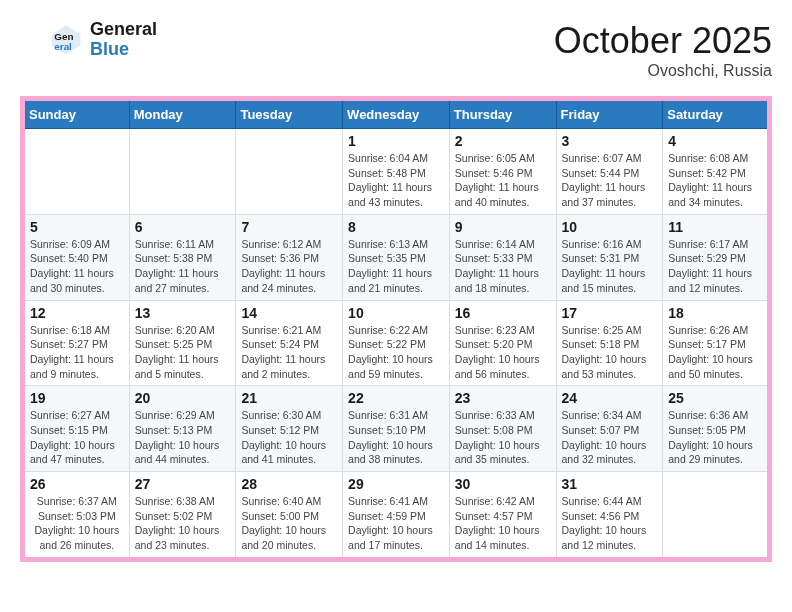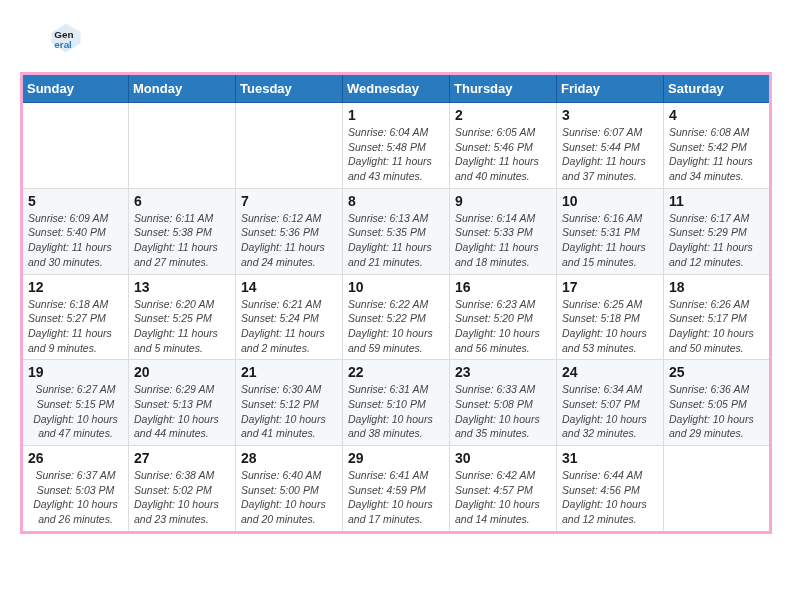--- a/index.html
+++ b/index.html
@@ -43,21 +43,21 @@
       font-weight: 300;
       color: #1a1a1a;
     }
     .location {
       font-size: 16px;
       color: #444;
     }
     .calendar {
       width: 100%;
       border-collapse: collapse;
-      border: 3px solid #f9a8d4;
+      border: 5px solid #f9a8d4;
       padding-left: 20px;
     }
     .calendar th {
       background: #2a7abf;
       color: #fff;
       font-size: 13px;
       font-weight: bold;
       padding: 6px 4px;
       text-align: left;
       border: 1px solid #1a5a9a;
@@ -79,39 +79,45 @@
       font-size: 14px;
       font-weight: bold;
       color: #1a1a1a;
       display: block;
       margin-bottom: 2px;
     }
     .day-info {
       font-size: 10.5px;
       color: #444;
       line-height: 1.4;
-      font-style: italic;
     }
     .empty-cell {
       background: #f9f9f9;
     }
   </style>
 </head>
 <body>
 
 <div class="header">
   <div class="logo">
     <svg class="logo-icon" viewBox="0 0 40 40">
       <polygon points="20,4 36,14 36,26 20,36 4,26 4,14" fill="#2a7abf" opacity="0.15"></polygon>
       <text x="7" y="20" font-size="11" font-weight="bold" fill="#1a1a1a" font-family="Arial">Gen</text>
       <text x="7" y="31" font-size="11" font-weight="bold" fill="#2a7abf" font-family="Arial">eral</text>
       <polygon points="30,8 38,16 34,12" fill="#2a7abf"></polygon>
     </svg>
+    <div>
+      <div class="logo-text">
+        General<br><span>Blue</span>
+      </div>
+    </div>
   </div>
   <div class="title-block">
+    <div class="month-title">October 2025</div>
+    <div class="location">Ovoshchi, Russia</div>
   </div>
 </div>
 
 <table class="calendar">
   <thead>
     <tr>
     <th>Sunday</th>
         <th>Monday</th>
         <th>Tuesday</th>
         <th>Wednesday</th>
@@ -252,21 +258,21 @@
           <span class="day-number">18</span>
           <div class="day-info" style="white-space: pre-line;">Sunrise: 6:26 AM
 Sunset: 5:17 PM
 Daylight: 10 hours
 and 50 minutes.</div>
         </td>
       </tr>
       <tr>
         <td>
           <span class="day-number">19</span>
-          <div class="day-info" style="white-space: pre-line; text-align: center;">Sunrise: 6:27 AM
+          <div class="day-info" style="white-space: pre-line;">Sunrise: 6:27 AM
 Sunset: 5:15 PM
 Daylight: 10 hours
 and 47 minutes.</div>
         </td>
         <td>
           <span class="day-number">20</span>
           <div class="day-info" style="white-space: pre-line;">Sunrise: 6:29 AM
 Sunset: 5:13 PM
 Daylight: 10 hours
 and 44 minutes.</div>

